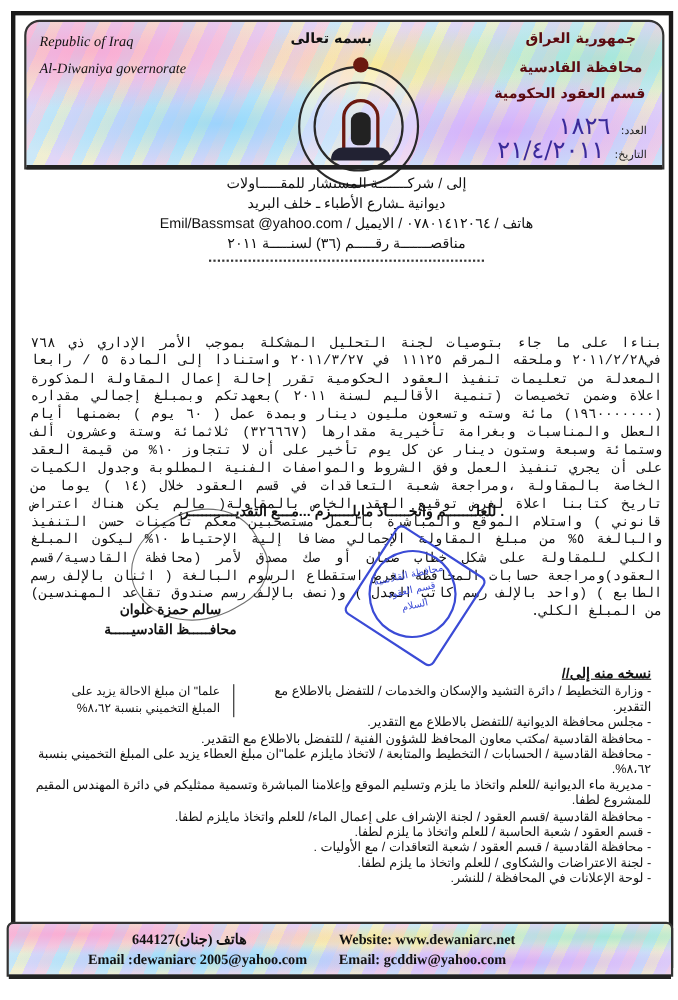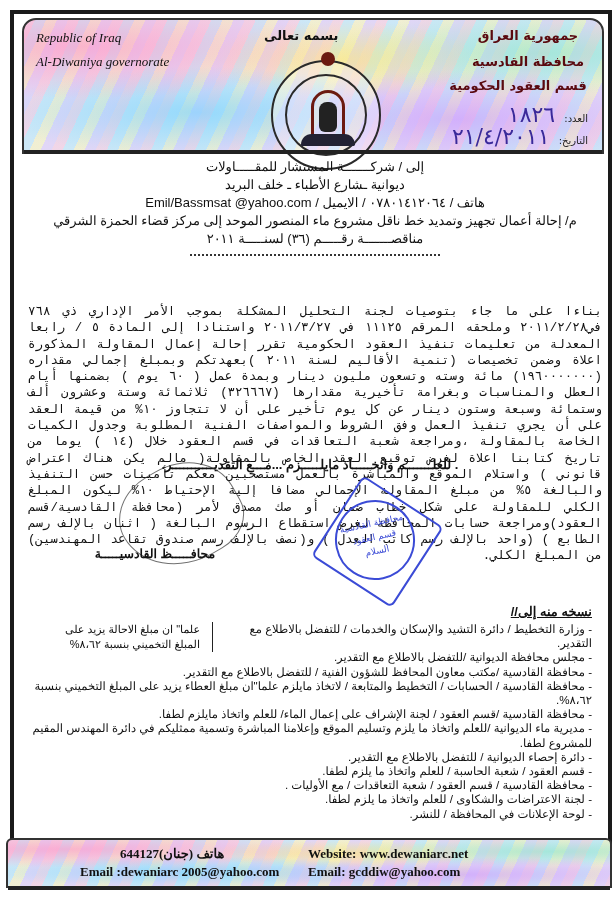--- a/index.html
+++ b/index.html
@@ -125,50 +125,49 @@
   <div class="ref-row ref-2">
     <span>التاريخ:</span>
     <span class="hand">٢١/٤/٢٠١١</span>
   </div>
 </div>
 
 <div class="content">
   <span class="addr-line">إلى / شركـــــــة المستشار للمقـــــاولات</span>
   <span class="addr-line">ديوانية ـشارع الأطباء ـ  خلف البريد</span>
   <span class="addr-line">هاتف / ٠٧٨٠١٤١٢٠٦٤ / الايميل / Emil/Bassmsat @yahoo.com</span>
-  <span class="addr-line subject">م/ إحالة أعمال تجهيز وتمديد خط ناقل مشروع ماء المنصور الموحد إلى مركز قضاء الحمزة الشرقي</span>
   <span class="addr-line">مناقصـــــــة رقـــــم (٣٦) لسنـــــة ٢٠١١</span>
   <span class="dots"></span>
 </div>
 
 <p class="body-text">بناءا على ما جاء بتوصيات لجنة التحليل المشكلة بموجب الأمر الإداري ذي ٧٦٨ في٢٠١١/٢/٢٨ وملحقه المرقم ١١١٢٥ في ٢٠١١/٣/٢٧ واستنادا إلى المادة ٥ / رابعا المعدلة من تعليمات تنفيذ العقود الحكومية تقرر إحالة إعمال المقاولة المذكورة اعلاة وضمن تخصيصات (تنمية الأقاليم لسنة ٢٠١١ )بعهدتكم وبمبلغ إجمالي مقداره (١٩٦٠٠٠٠٠٠٠) مائة وسته وتسعون مليون دينار وبمدة عمل ( ٦٠ يوم ) بضمنها أيام العطل والمناسبات وبغرامة تأخيرية مقدارها (٣٢٦٦٦٧) ثلاثمائة وستة وعشرون ألف وستمائة وسبعة وستون دينار عن كل يوم تأخير على أن لا تتجاوز ١٠% من قيمة العقد على أن يجري تنفيذ العمل وفق الشروط والمواصفات الفنية المطلوبة وجدول الكميات الخاصة بالمقاولة ،ومراجعة شعبة التعاقدات في قسم العقود خلال (١٤ ) يوما من تاريخ كتابنا اعلاة لغرض توقيع العقد الخاص بالمقاولة( مالم يكن هناك اعتراض قانوني ) واستلام الموقع والمباشرة بالعمل مستصحبين معكم تأمينات حسن التنفيذ والبالغة ٥% من مبلغ المقاولة الإجمالي مضافا إلية الإحتياط ١٠% ليكون المبلغ الكلي للمقاولة على شكل خطاب ضمان أو صك مصدق لأمر (محافظة القادسية/قسم العقود)ومراجعة حسابات المحافظة لغرض استقطاع الرسوم البالغة ( اثنان بالإلف رسم الطابع ) (واحد بالإلف رسم كاتب العدل ) و(نصف بالإلف رسم صندوق تقاعد المهندسين) من المبلغ الكلي.</p>
 <div class="closing">. للعلـــــــم واتخـــــاذ مايلـــــزم ...مـــع التقديـــــــــــر.</div>
 
 <div class="signature-scribble"></div>
 <div class="signer">
+  <div>سالم حمزة علوان</div>
   <div>محافـــــظ القادسيـــــة</div>
 </div>
 
 <div class="seal">
   <div>محافظة القادسية</div>
   <div>قسم العقود</div>
   <div>السلام</div>
 </div>
 
 <div class="cc-title">نسخه منه إلى//</div>
 <div class="side-rule"></div>
 <div class="side-note">علما" ان مبلغ الاحالة يزيد على المبلغ التخميني بنسبة ٨،٦٢%</div>
 <ul class="cc-list">
   <li class="narrow">وزارة التخطيط / دائرة التشيد والإسكان والخدمات / للتفضل بالاطلاع مع التقدير.</li>
   <li>مجلس محافظة الديوانية /للتفضل بالاطلاع مع التقدير.</li>
   <li>محافظة القادسية /مكتب معاون المحافظ للشؤون الفنية / للتفضل بالاطلاع مع التقدير.</li>
   <li>محافظة القادسية / الحسابات / التخطيط والمتابعة / لاتخاذ مايلزم علما"ان مبلغ العطاء يزيد على المبلغ التخميني بنسبة ٨،٦٢%.</li>
+  <li>مديرية ماء الديوانية /للعلم واتخاذ ما يلزم وتسليم الموقع وإعلامنا المباشرة وتسمية ممثليكم في دائرة المهندس المقيم للمشروع لطفا.</li>
   <li>محافظة القادسية /قسم العقود / لجنة الإشراف على إعمال الماء/ للعلم واتخاذ مايلزم لطفا.</li>
-  <li>مديرية ماء الديوانية /للعلم واتخاذ ما يلزم وتسليم الموقع وإعلامنا المباشرة وتسمية ممثليكم في دائرة المهندس المقيم للمشروع لطفا.</li>
-  <li>دائرة إحصاء الديوانية / للتفضل بالاطلاع مع التقدير.</li>
   <li>قسم العقود / شعبة الحاسبة / للعلم واتخاذ ما يلزم لطفا.</li>
   <li>محافظة القادسية / قسم العقود / شعبة التعاقدات / مع الأوليات .</li>
   <li>لجنة الاعتراضات والشكاوى / للعلم واتخاذ ما يلزم لطفا.</li>
   <li>لوحة الإعلانات في المحافظة / للنشر.</li>
 </ul>
 
 <div class="footer-band rainbow">
   <div class="f-phone">644127هاتف (جنان)</div>
   <div class="f-web">Website: www.dewaniarc.net</div>
   <div class="f-email1">Email :dewaniarc  2005@yahoo.com</div>

